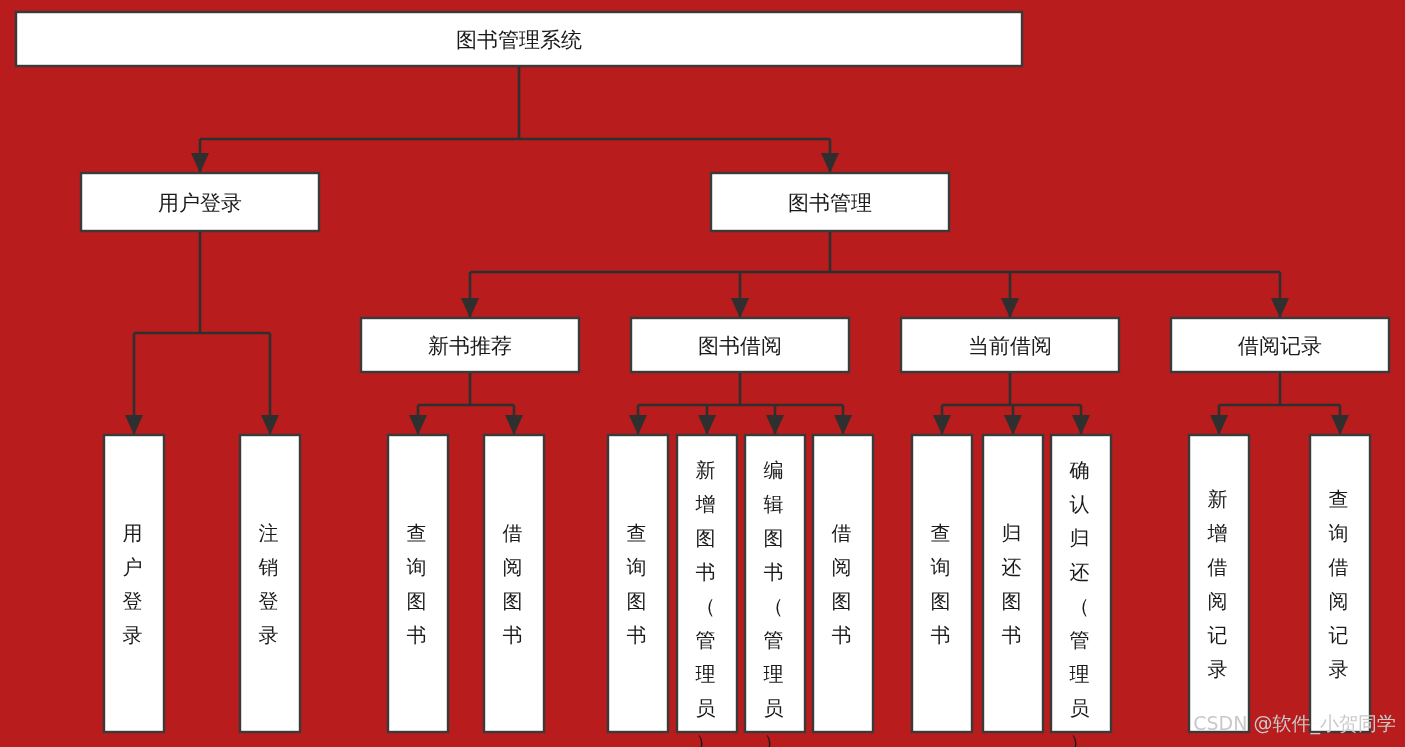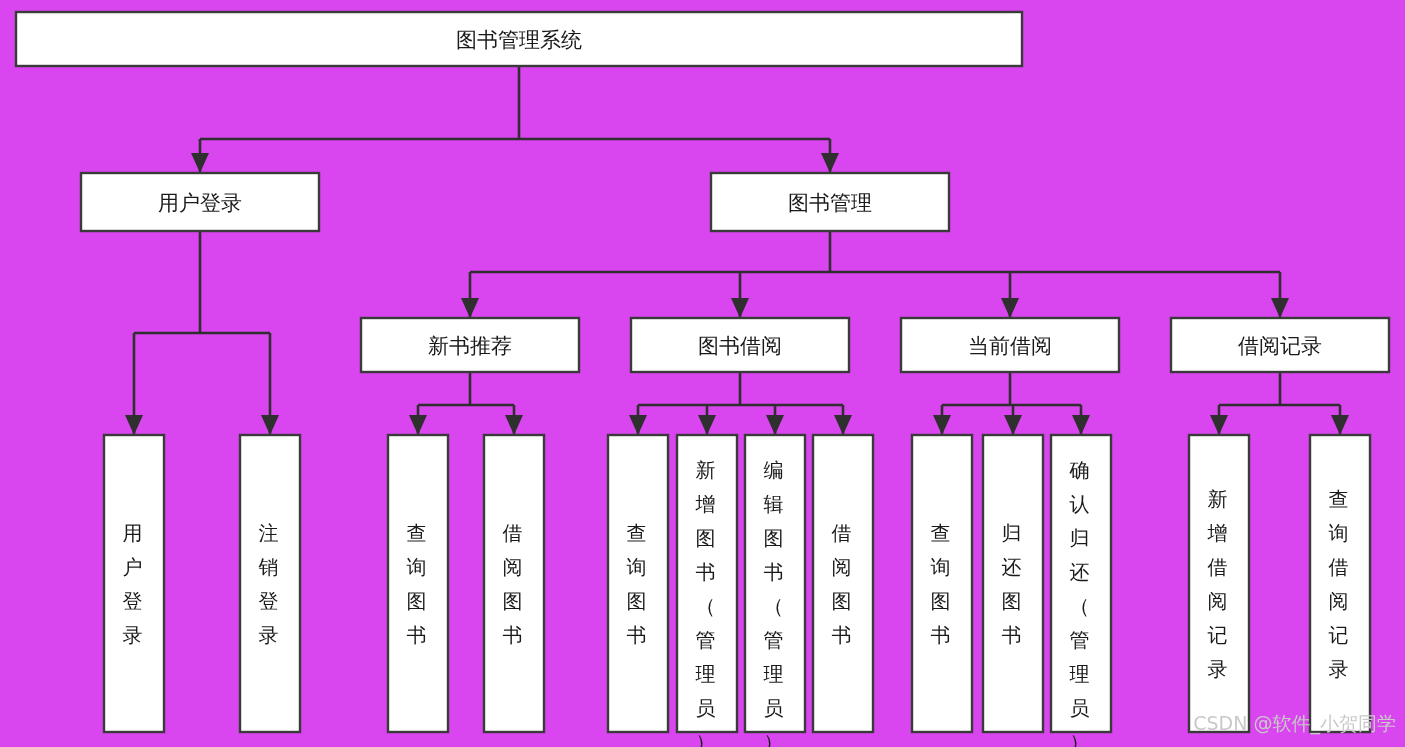--- a/index.html
+++ b/index.html
@@ -11,21 +11,21 @@
   body {
     width: 1405px;
     height: 747px;
     overflow: hidden;
     font-family: "DejaVu Sans", "Liberation Sans", sans-serif;
   }
   #diagram-root {
     position: relative;
     width: 1405px;
     height: 747px;
-    background: #d946ef;
+    background: #b91c1c;
   }
   svg.diagram-canvas {
     position: absolute;
     left: 0;
     top: 0;
     width: 1405px;
     height: 747px;
     display: block;
   }
   .node-box {

